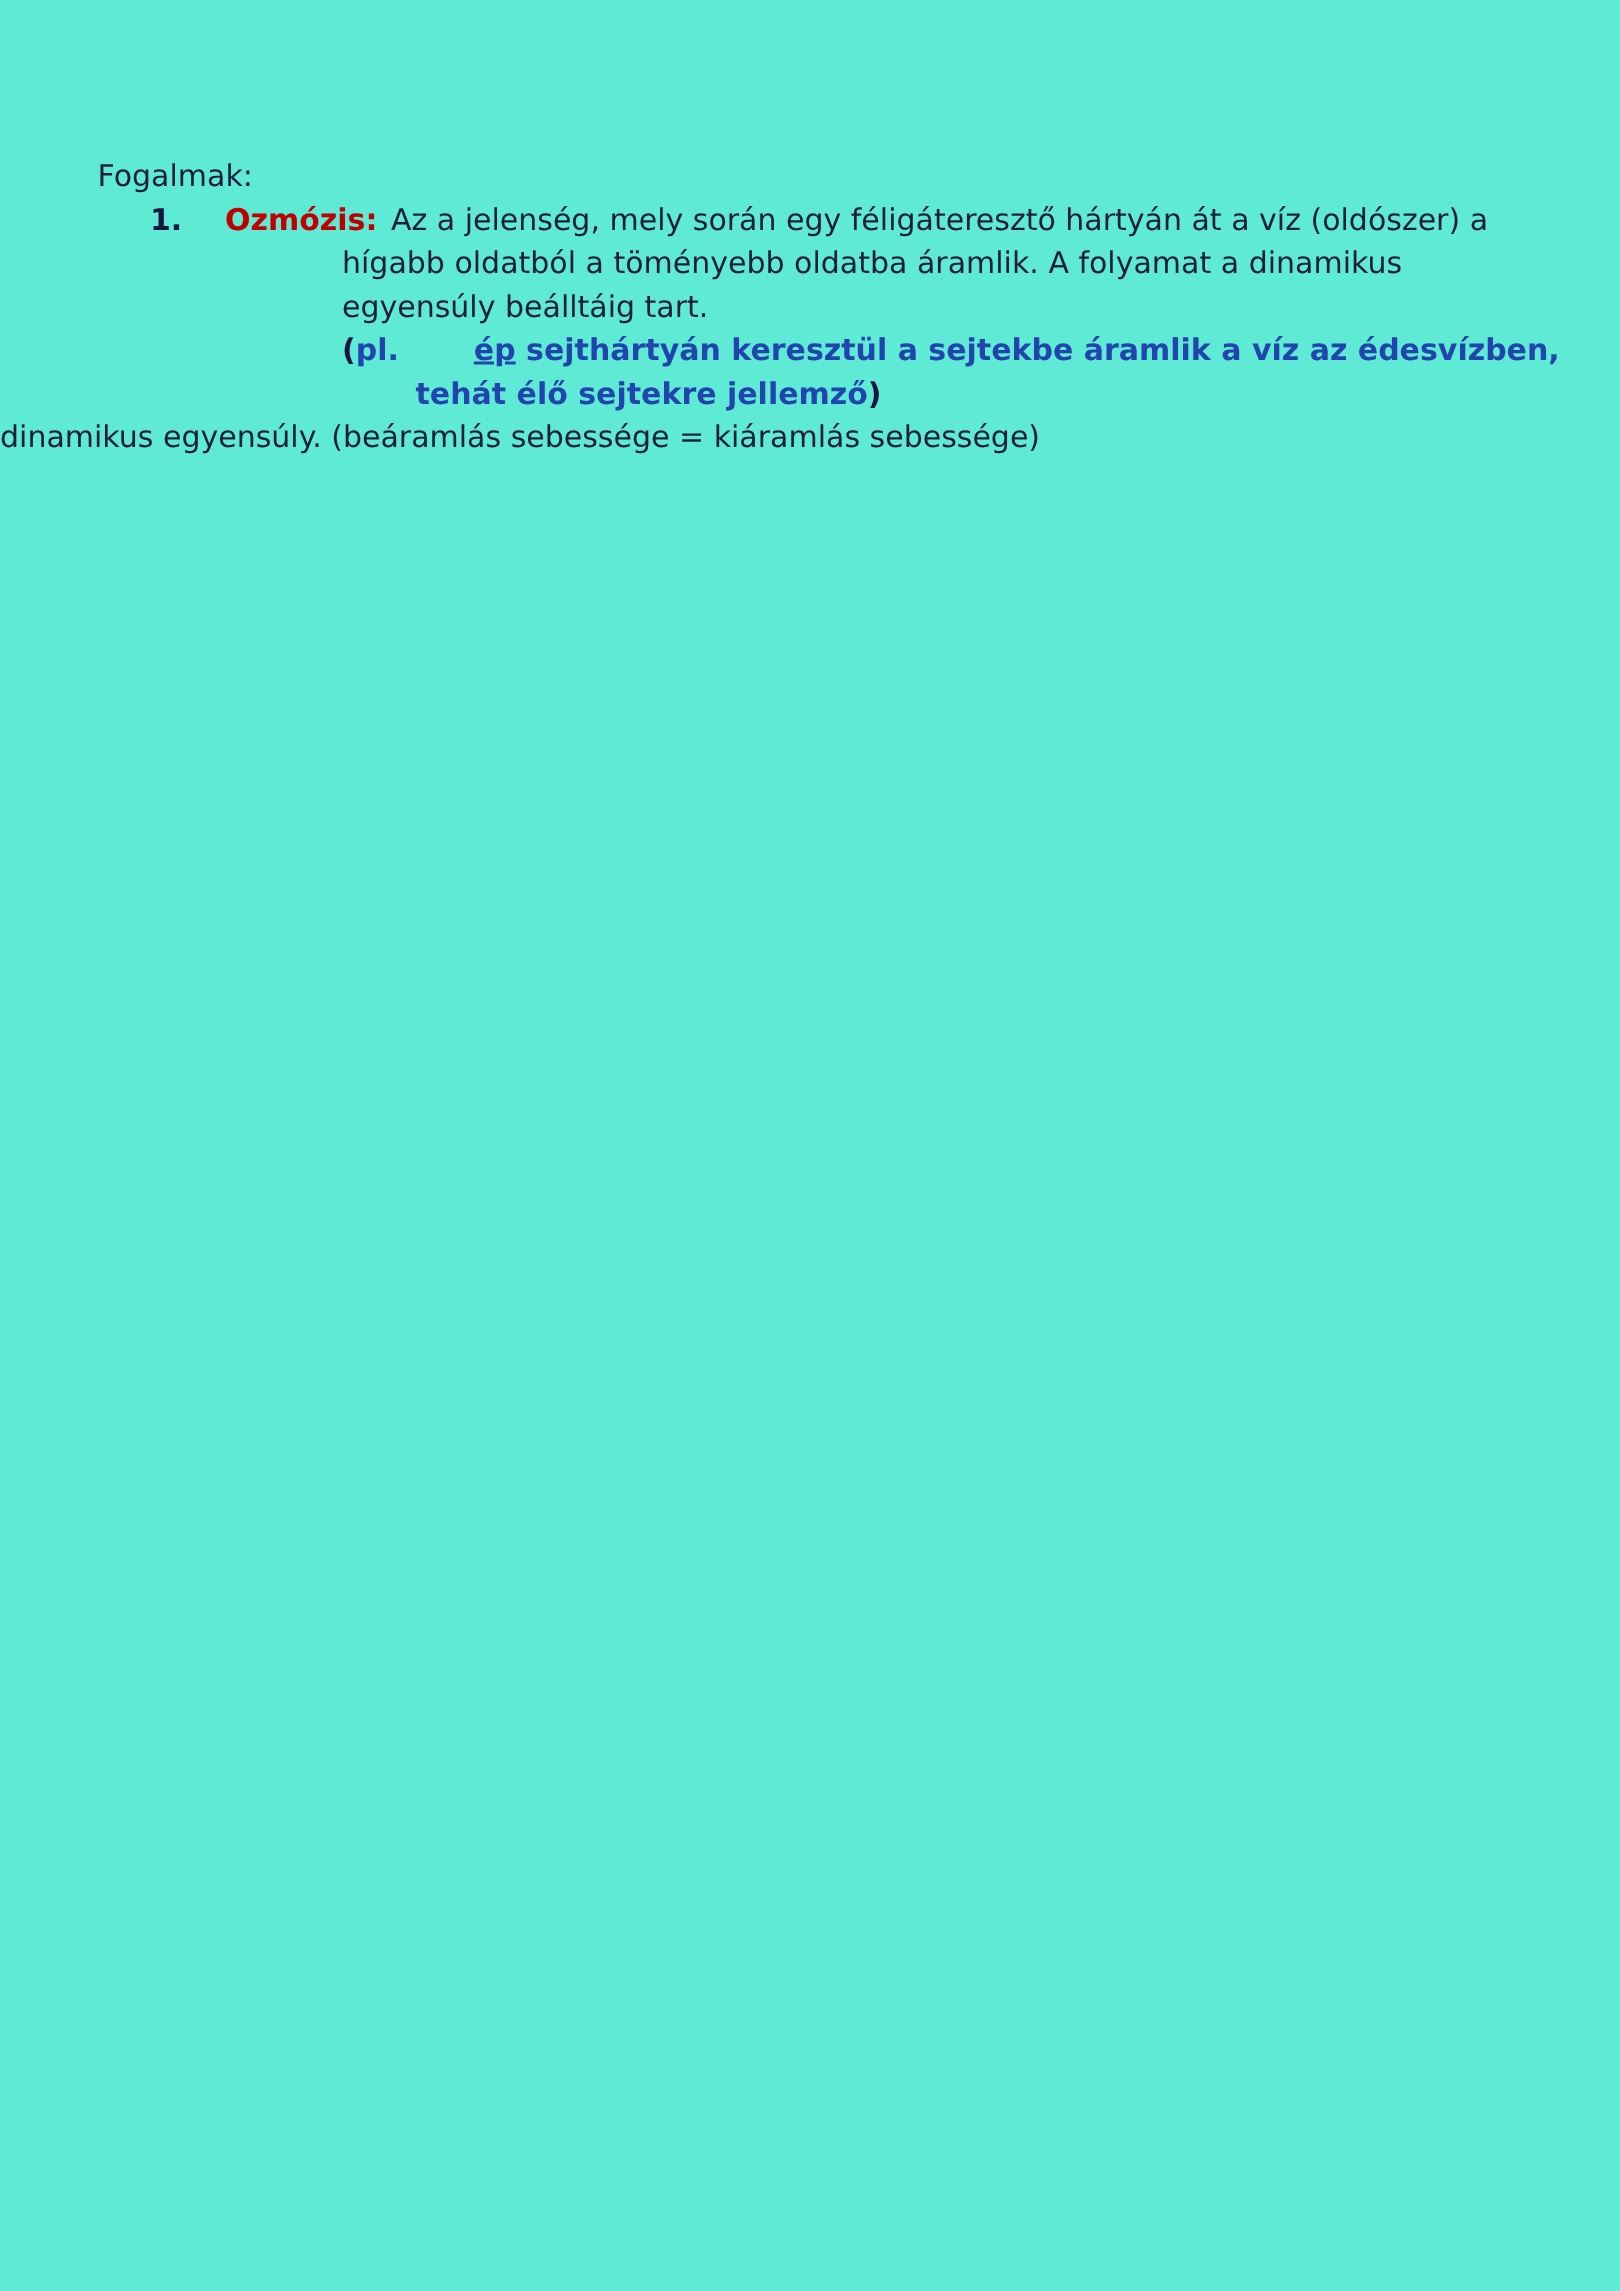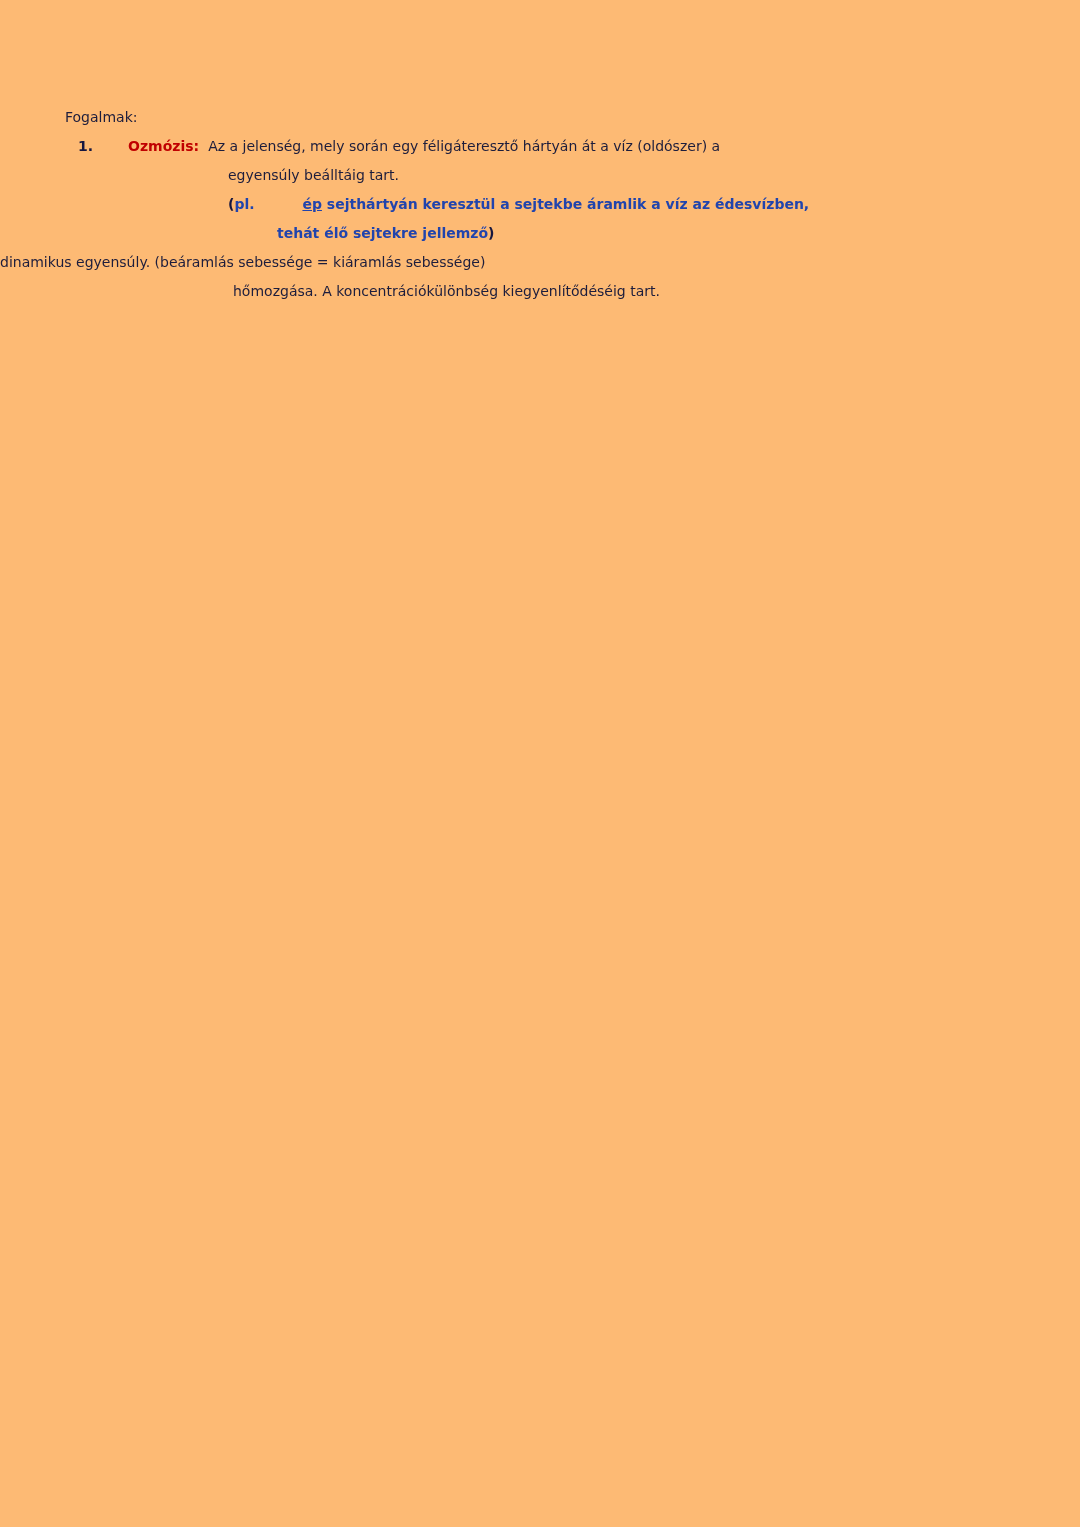--- a/index.html
+++ b/index.html
@@ -1,34 +1,34 @@
 <!DOCTYPE html>
 <html><head>
 <meta charset="utf-8">
 <style>
   * { margin: 0; padding: 0; box-sizing: border-box; }
   html, body { background: #ffffff; }
   .page {
     position: relative;
     width: 1080px;
     height: 1527px;
-    background: #fdba74;
+    background: #5eead4;
     font-family: "DejaVu Sans", sans-serif;
-    font-size: 14px;
+    font-size: 20px;
     color: #1d1d3c;
     padding-top: 103px;
     overflow: hidden;
   }
   .line {
     line-height: 29px;
     min-height: 29px;
     white-space: nowrap;
   }
   .heading    { padding-left: 65px; }
-  .item-first { padding-left: 78px; }
+  .item-first { padding-left: 100px; }
   .num {
     display: inline-block;
     width: 50px;
     font-weight: bold;
     color: #16163f;
   }
   .term {
     font-weight: bold;
     color: #c00000;
     margin-right: 9px;
@@ -55,31 +55,31 @@
 <div class="page">
 
   <div class="line heading">
     <span>Fogalmak:</span>
   </div>
 
   <div class="line item-first">
     <span class="num">1.</span><span class="term">Ozmózis:</span><span class="def">Az a jelenség, mely során egy féligáteresztő hártyán át a víz (oldószer) a</span>
   </div>
   <div class="line ind-a">
+    <span class="def">hígabb oldatból a töményebb oldatba áramlik. A folyamat a dinamikus</span>
+  </div>
+  <div class="line ind-a">
     <span class="def">egyensúly beálltáig tart.</span>
   </div>
   <div class="line ind-a">
     <span class="paren">(</span><span class="blue">pl. </span><span class="blue u">ép</span><span class="blue"> sejthártyán keresztül a sejtekbe áramlik a víz az édesvízben,</span>
   </div>
   <div class="line ind-b">
     <span class="blue">tehát élő sejtekre jellemző</span><span class="paren">)</span>
   </div>
 
   <div class="line ind-c">
     <span class="def">dinamikus egyensúly. (beáramlás sebessége = kiáramlás sebessége)</span>
   </div>
 
-  <div class="line ind-d">
-    <span class="def">hőmozgása. A koncentrációkülönbség kiegyenlítődéséig tart.</span>
-  </div>
 
 
 </div>
 
 </body></html>

